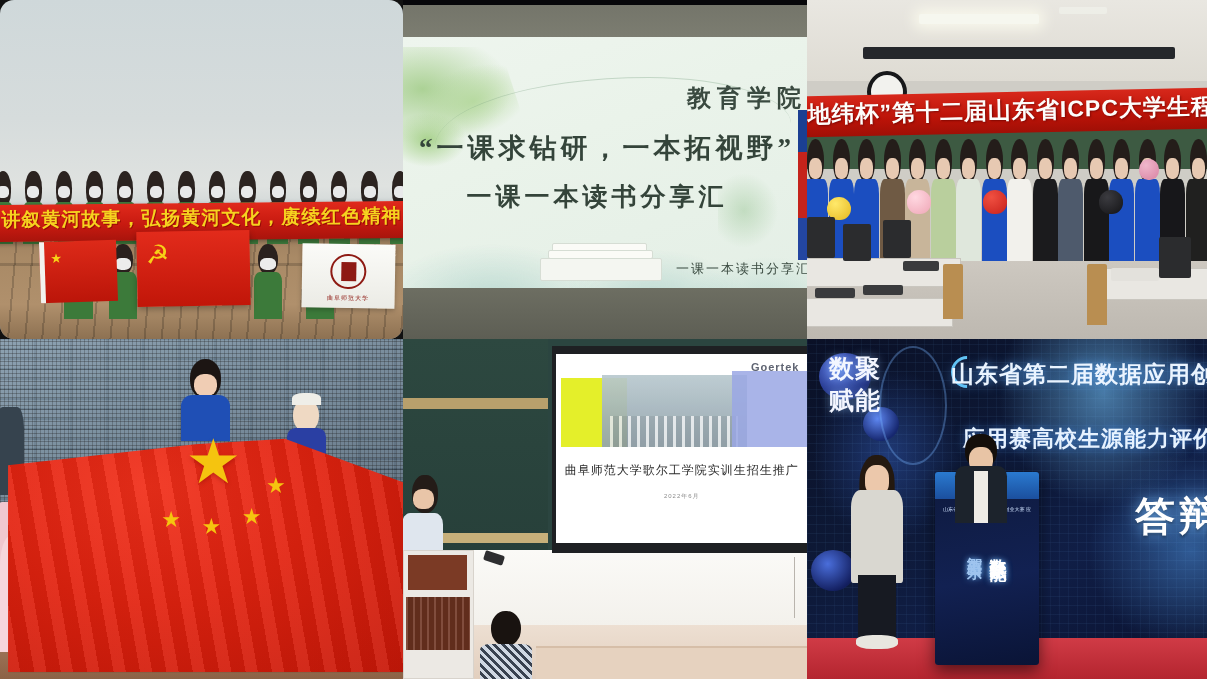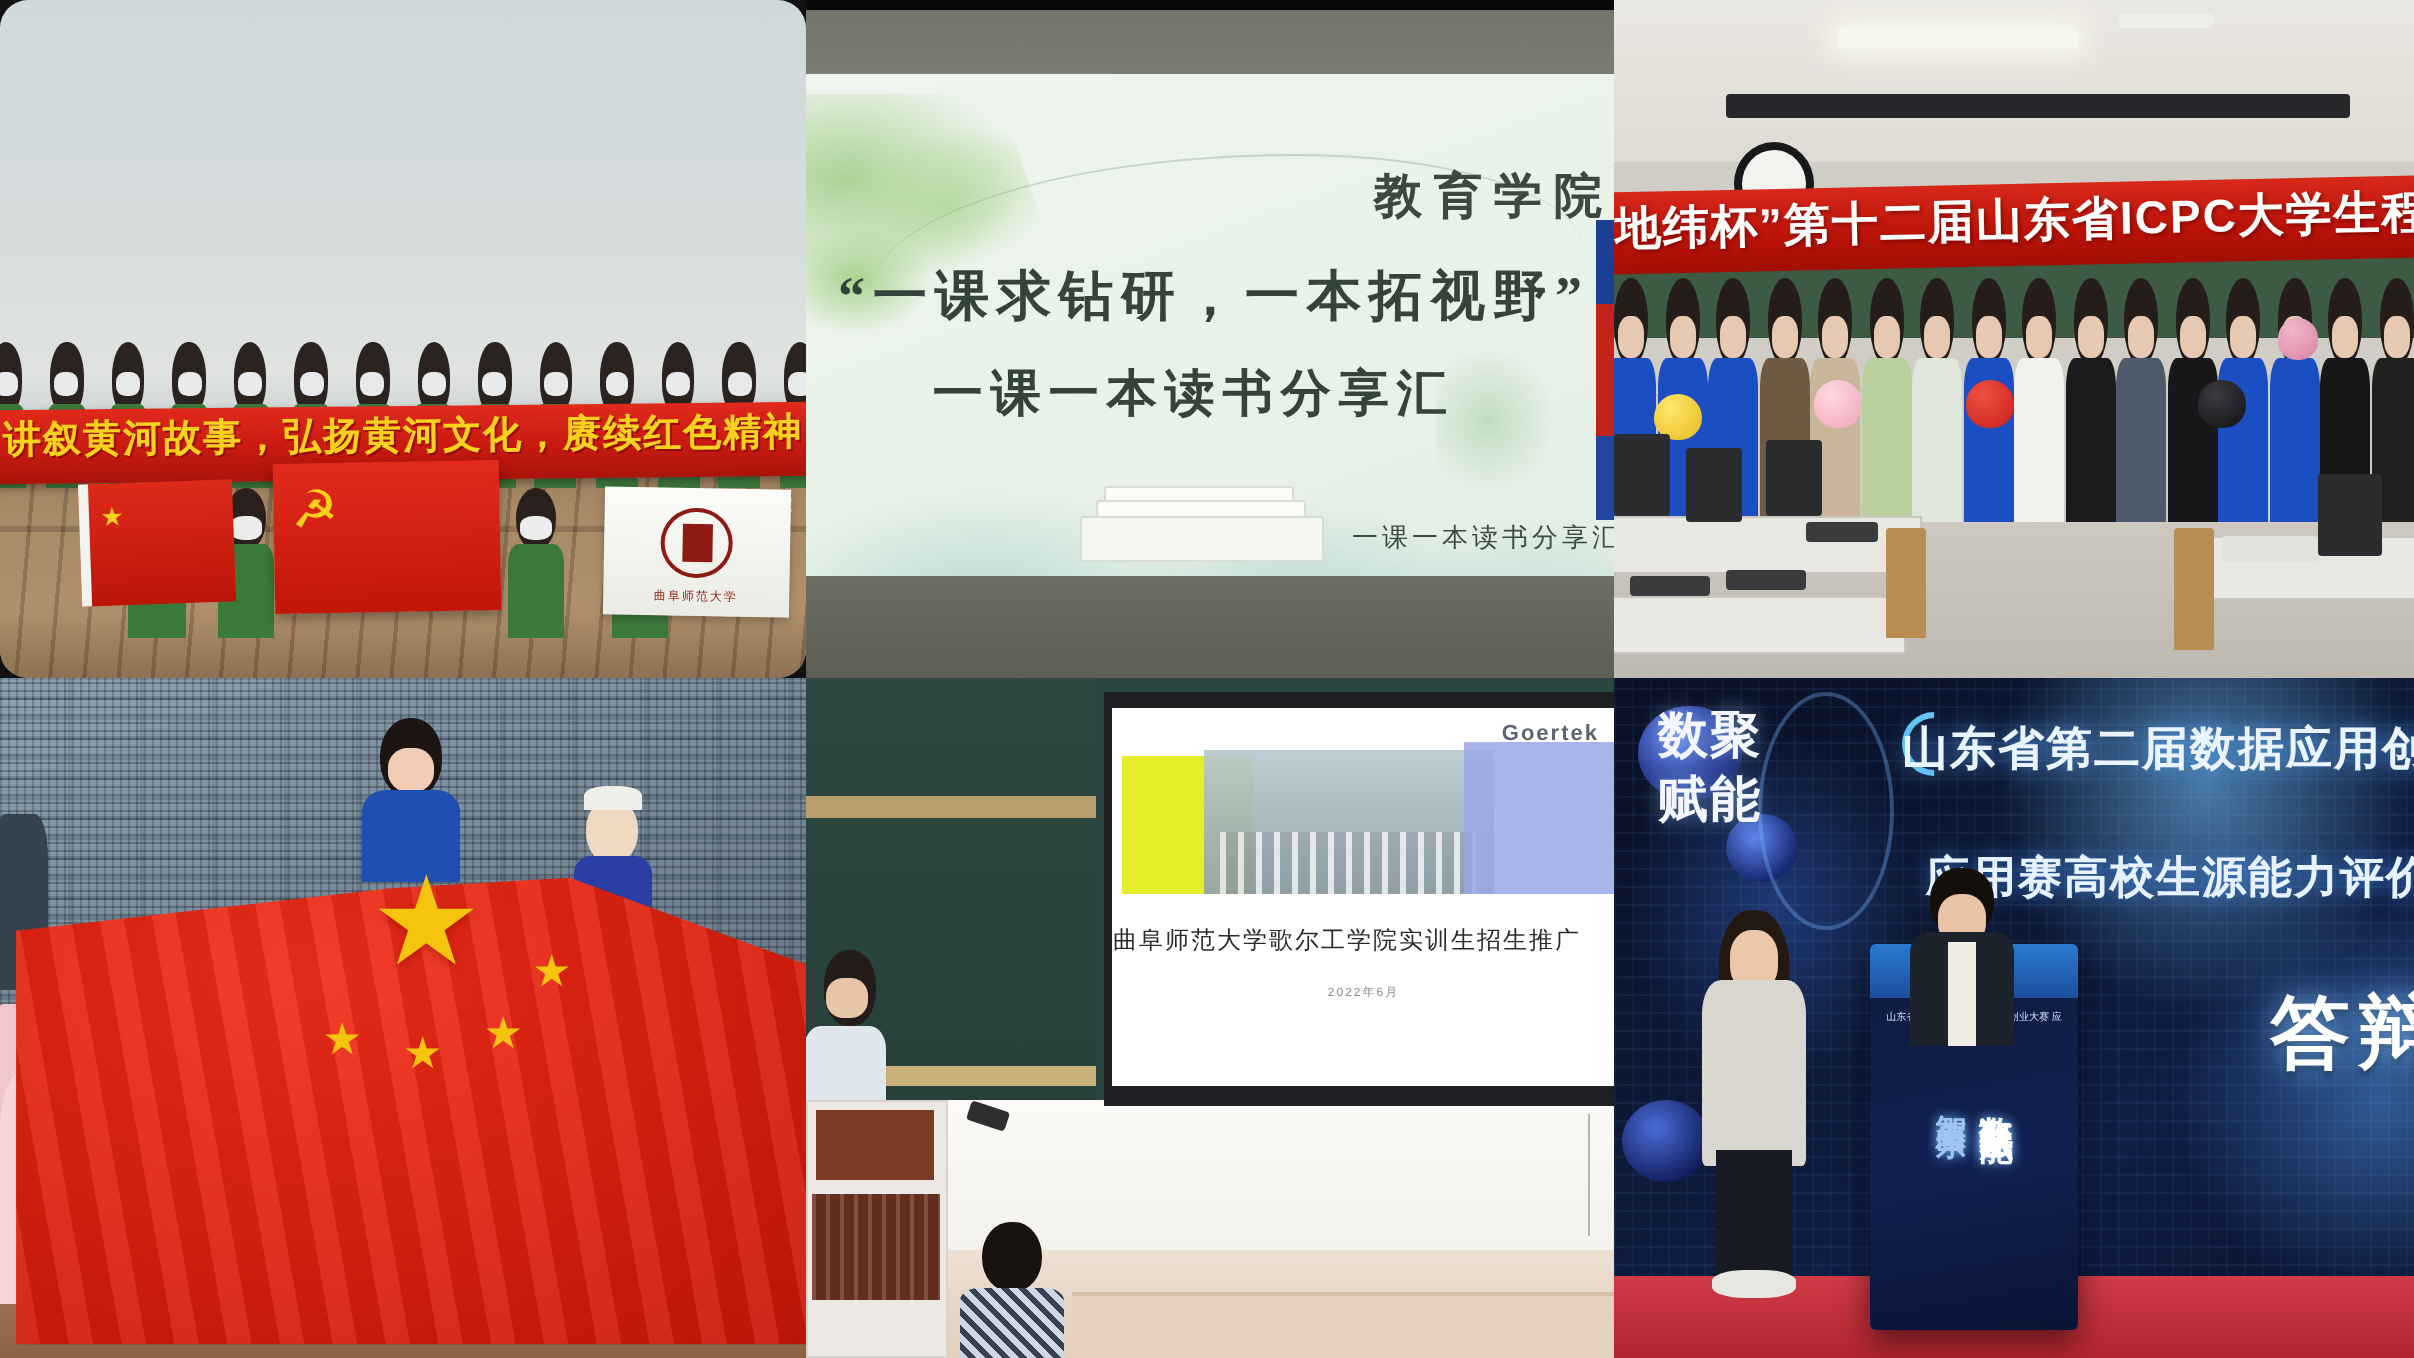--- a/index.html
+++ b/index.html
@@ -171,21 +171,21 @@
   .c5 .wainscot{position:absolute;left:0;right:0;top:84%;bottom:0;background:linear-gradient(#eddfd2,#e2cfbe);}
   .c5 .screenframe{position:absolute;left:37%;right:0;top:2%;height:61%;background:#1e2023;padding:4px;box-sizing:border-box;}
   .c5 .screen{position:absolute;left:4px;right:0;top:8px;bottom:10px;background:#ffffff;overflow:hidden;}
   .c5 .screen .yel{position:absolute;left:2%;top:13%;width:26%;height:36%;background:#e4ef2a;}
   .c5 .screen .photo{position:absolute;left:18%;top:11%;width:58%;height:38%;
     background:linear-gradient(#b9c9cf,#9fb0b8 60%,#93a4ad);opacity:.92;}
   .c5 .screen .photo:after{content:"";position:absolute;left:6%;right:6%;bottom:0;height:42%;
     background:repeating-linear-gradient(90deg,rgba(255,255,255,.7) 0 3px,rgba(0,0,0,.08) 3px 9px);}
   .c5 .screen .blue{position:absolute;right:0;top:9%;width:30%;height:40%;background:#9aa7e4;opacity:.85;}
   .c5 .screen .logo{position:absolute;right:3%;top:4%;color:#5f6472;font-size:11px;letter-spacing:1px;font-weight:bold;}
-  .c5 .screen .ttl{position:absolute;left:0;right:0;top:57%;color:#2b2b2b;font-size:12px;letter-spacing:1px;}
+  .c5 .screen .ttl{position:absolute;left:0;right:0;top:57%;text-align:center;color:#2b2b2b;font-size:12px;letter-spacing:1px;}
   .c5 .screen .dt{position:absolute;left:0;right:0;top:73%;text-align:center;color:#8b8b8b;font-size:6px;letter-spacing:1px;}
   .c5 .speaker{position:absolute;left:0;top:40%;width:10%;height:28%;}
   .c5 .speaker .h{position:absolute;left:22%;right:14%;top:0;height:40%;border-radius:46%;background:#241c18;}
   .c5 .speaker .h:after{content:"";position:absolute;left:6%;right:14%;top:36%;height:54%;border-radius:42%;background:#e9c5a8;}
   .c5 .speaker .gl{position:absolute;left:12%;right:26%;top:50%;height:6%;border:1px solid #2b2b2b;border-radius:2px;}
   .c5 .speaker .b{position:absolute;left:-2%;right:0;top:40%;bottom:0;background:#dfe6ee;border-radius:20% 20% 0 0;}
   .c5 .podium{position:absolute;left:0;top:62%;width:17%;bottom:0;background:#ece9e4;border:1px solid #d8d3cc;}
   .c5 .podium .pw{position:absolute;left:6%;right:8%;top:3%;height:28%;background:#7b3a25;}
   .c5 .podium .pw2{position:absolute;left:3%;right:4%;top:36%;height:42%;background:#6e3320;
     background-image:repeating-linear-gradient(90deg,rgba(255,255,255,.13) 0 2px,rgba(0,0,0,.12) 2px 7px);}

